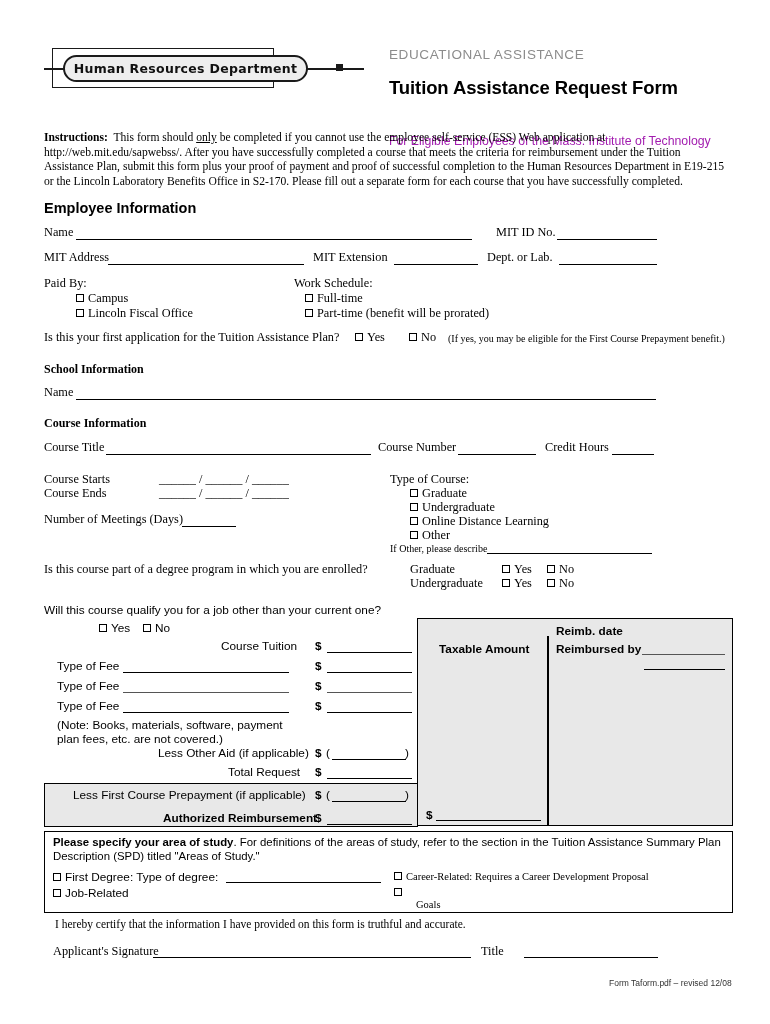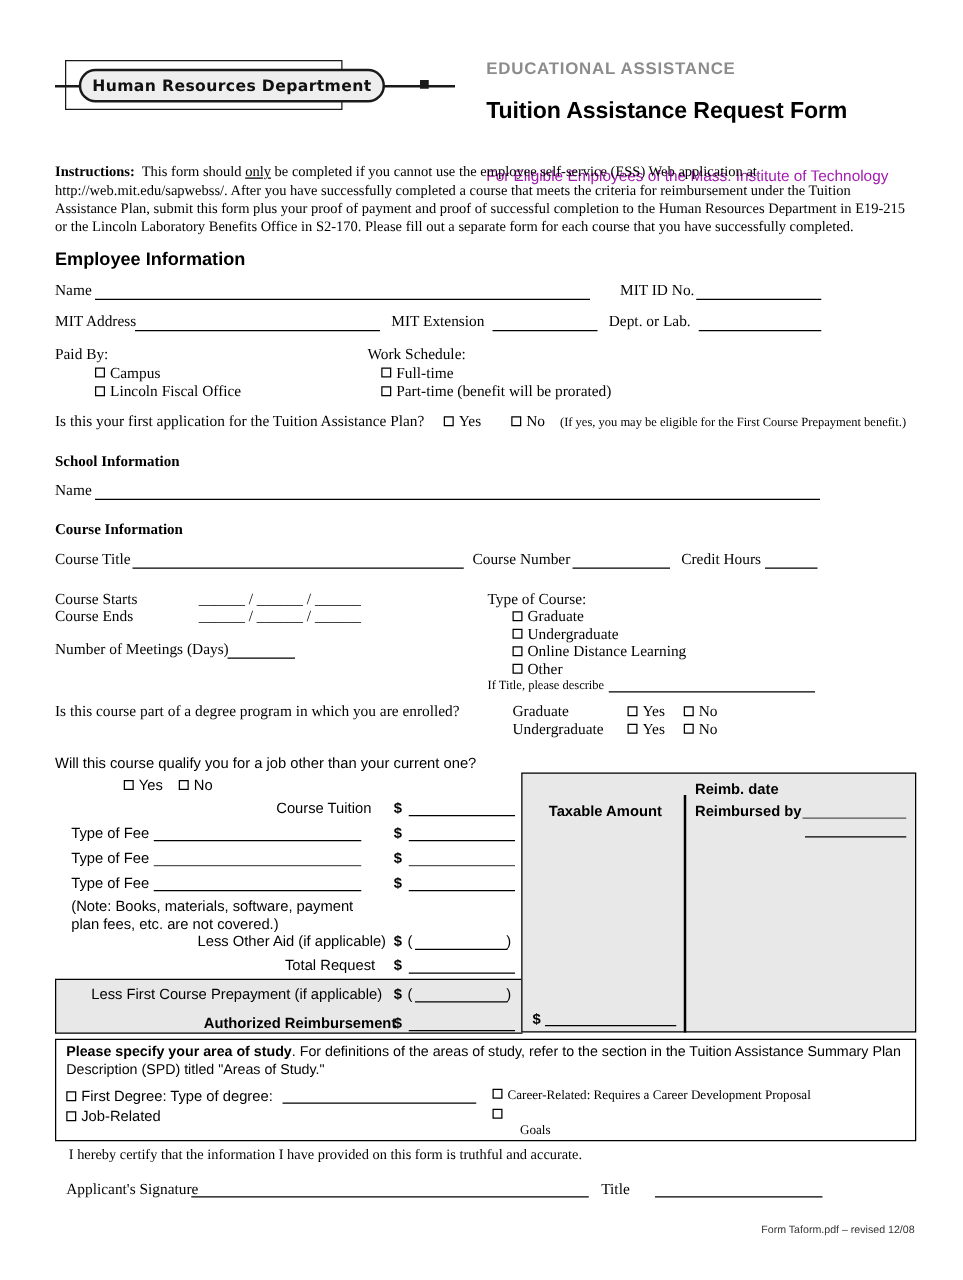--- a/index.html
+++ b/index.html
@@ -54,21 +54,21 @@
     left: 336px; top: 64px; width: 7px; height: 7px; background: #1a1a1a;
   }
 
   
   #hdr-kicker {
     left: 389px; top: 47px;
     font-family: "Liberation Sans", sans-serif;
     font-size: 13.5px;
     letter-spacing: 0.6px;
     color: #8c8c8c;
-    font-weight: 700;
+    font-weight: 400;
   }
   #hdr-title {
     left: 389px; top: 77px;
     font-family: "Liberation Sans", sans-serif;
     font-size: 18.5px;
     font-weight: 700;
     color: #000;
     letter-spacing: -0.1px;
   }
   #hdr-sub {
@@ -256,21 +256,21 @@
   </div>
   <div class="abs t cbrow" style="left:410px; top:500px;">
     <span class="cb"></span><span>Undergraduate</span>
   </div>
   <div class="abs t cbrow" style="left:410px; top:514px;">
     <span class="cb"></span><span>Online Distance Learning</span>
   </div>
   <div class="abs t cbrow" style="left:410px; top:528px;">
     <span class="cb"></span><span>Other</span>
   </div>
-  <div class="abs t-sm" style="left:390px; top:543px;">If Title, please describe</div>
+  <div class="abs t-sm" style="left:390px; top:543px;">If Other, please describe</div>
   <div class="abs rule" style="left:487px; top:553px; width:165px;"></div>
 
   <div class="abs t" style="left:44px; top:562px;">Is this course part of a degree program in which you are enrolled?</div>
   <div class="abs t" style="left:410px; top:562px;">Graduate</div>
   <div class="abs t cbrow" style="left:502px; top:562px;">
     <span class="cb"></span><span>Yes</span>
   </div>
   <div class="abs t cbrow" style="left:547px; top:562px;">
     <span class="cb"></span><span>No</span>
   </div>

